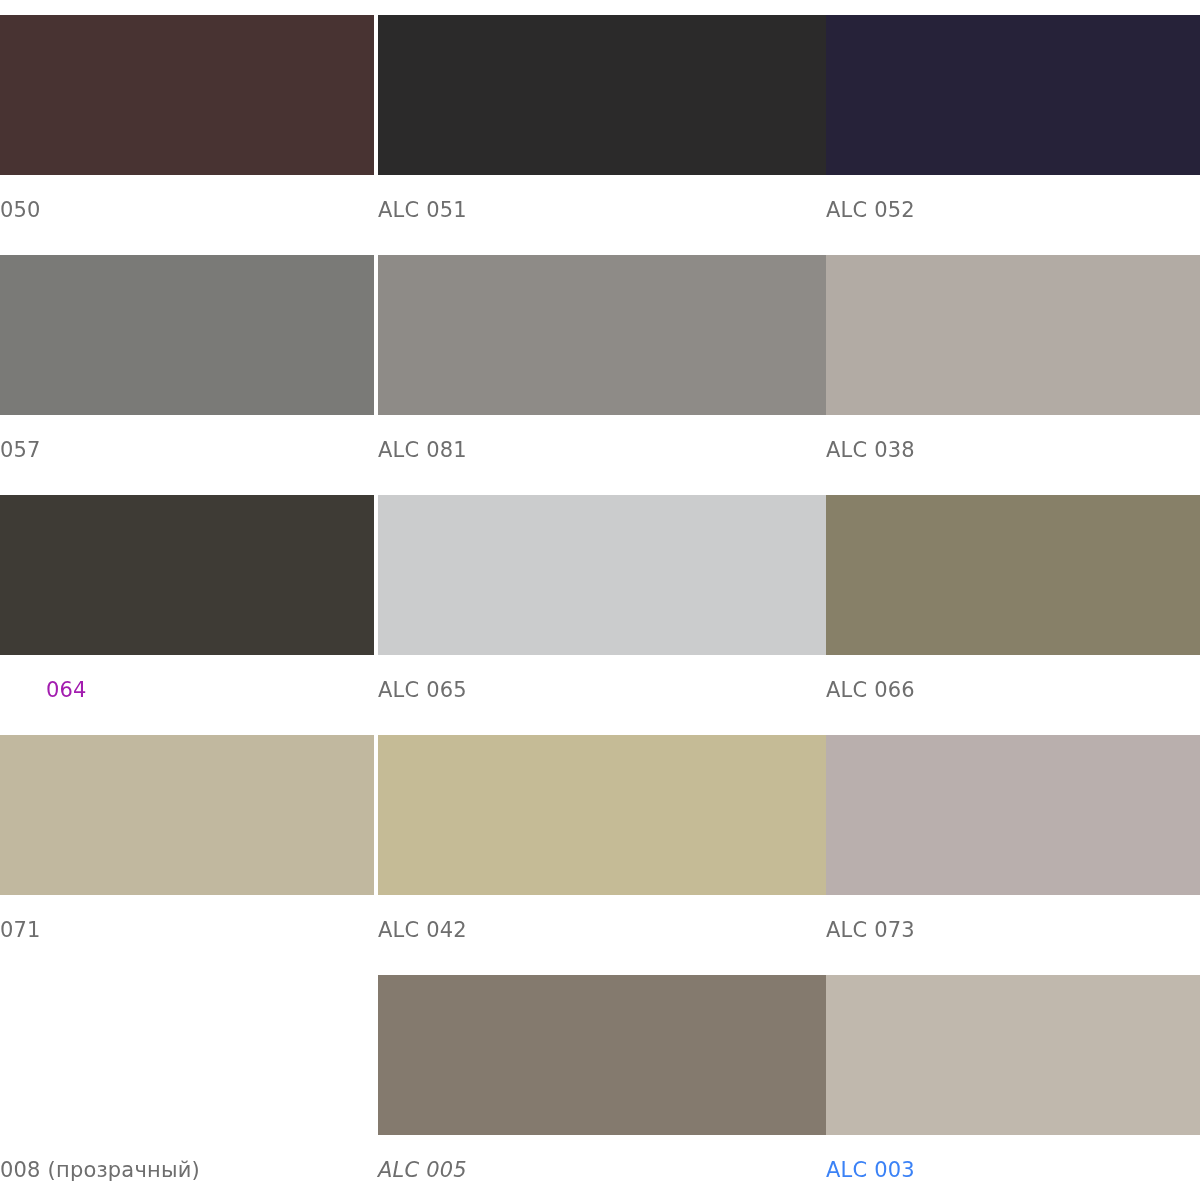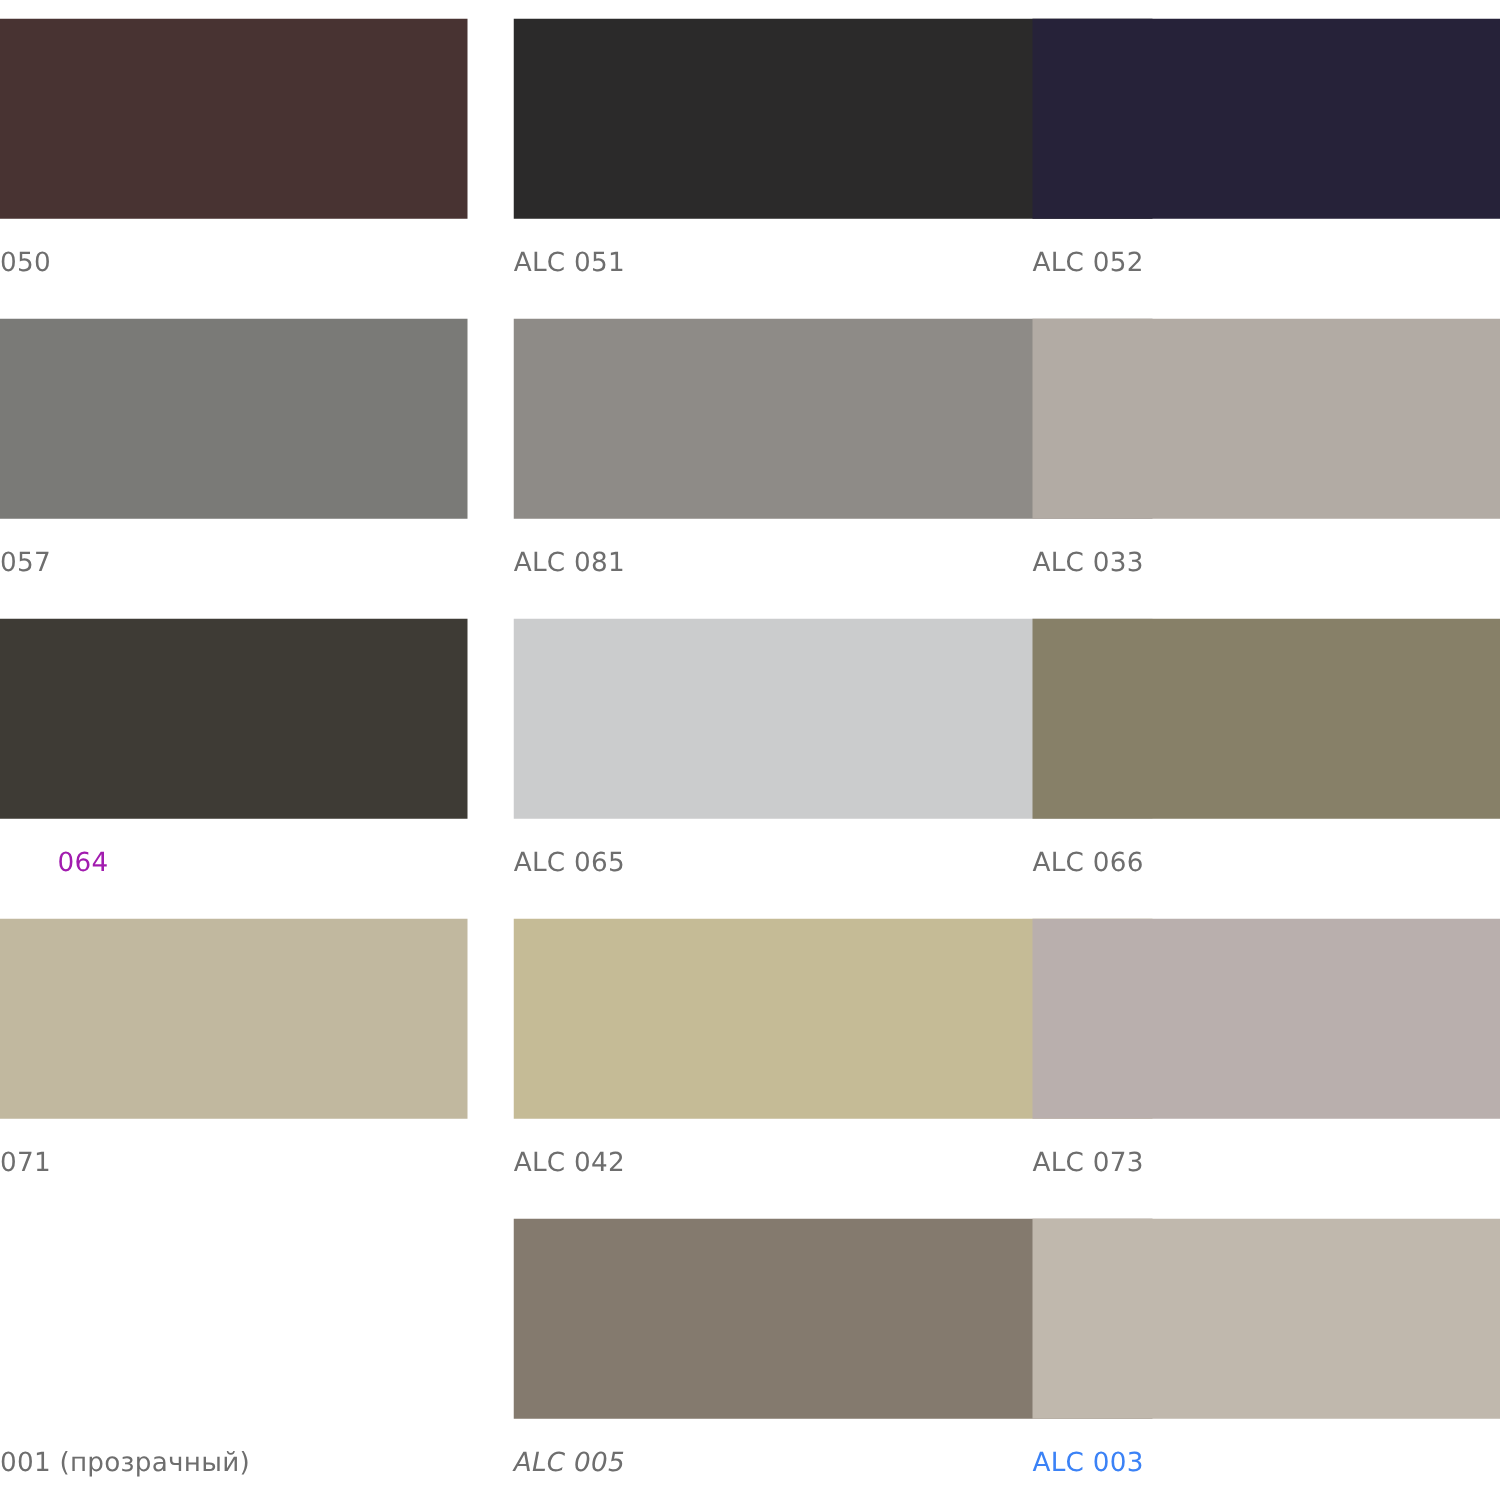--- a/index.html
+++ b/index.html
@@ -30,21 +30,21 @@
   }
 
   .swatch-cell {
     position: absolute;
     top: 0;
     height: 240px;
   }
 
   
   .col-1 { left: 0px;   width: 374px; }
-  .col-2 { left: 411px; width: 511px; }
+  .col-2 { left: 378px; width: 511px; }
   .col-3 { left: 826px; width: 374px; }
 
   .swatch-chip {
     position: absolute;
     top: 0;
     left: 0;
     width: 100%;
     height: 160px;
     background: #ffffff;
   }
@@ -95,21 +95,21 @@
     <div class="swatch-cell col-1">
       <div class="swatch-chip" style="background: rgb(122, 122, 119);"></div>
       <div class="swatch-label" style="color: rgb(110, 110, 110);">057</div>
     </div>
     <div class="swatch-cell col-2">
       <div class="swatch-chip" style="background: rgb(142, 139, 135);"></div>
       <div class="swatch-label" style="color: rgb(110, 110, 110);">ALC 081</div>
     </div>
     <div class="swatch-cell col-3">
       <div class="swatch-chip" style="background: rgb(178, 171, 164);"></div>
-      <div class="swatch-label" style="color: rgb(110, 110, 110);">ALC 033</div>
+      <div class="swatch-label" style="color: rgb(110, 110, 110);">ALC 038</div>
     </div>
   </div>
 
   <div class="swatch-row row-3">
     <div class="swatch-cell col-1">
       <div class="swatch-chip" style="background: rgb(62, 59, 53);"></div>
       <div class="swatch-label" style="color: #a21caf; padding-left: 46px;">064</div>
     </div>
     <div class="swatch-cell col-2">
       <div class="swatch-chip" style="background: rgb(203, 204, 205);"></div>
@@ -132,21 +132,21 @@
     </div>
     <div class="swatch-cell col-3">
       <div class="swatch-chip" style="background: rgb(185, 175, 173);"></div>
       <div class="swatch-label" style="color: rgb(110, 110, 110);">ALC 073</div>
     </div>
   </div>
 
   <div class="swatch-row row-5">
     <div class="swatch-cell col-1">
       <div class="swatch-chip is-empty" style="background: transparent;"></div>
-      <div class="swatch-label" style="color: rgb(110, 110, 110);">001 (прозрачный)</div>
+      <div class="swatch-label" style="color: rgb(110, 110, 110);">008 (прозрачный)</div>
     </div>
     <div class="swatch-cell col-2">
       <div class="swatch-chip" style="background: rgb(132, 122, 110);"></div>
       <div class="swatch-label" style="color: rgb(110, 110, 110); font-style: italic;">ALC 005</div>
     </div>
     <div class="swatch-cell col-3">
       <div class="swatch-chip" style="background: rgb(192, 184, 173);"></div>
       <div class="swatch-label" style="color: #3b82f6;">ALC 003</div>
     </div>
   </div>

